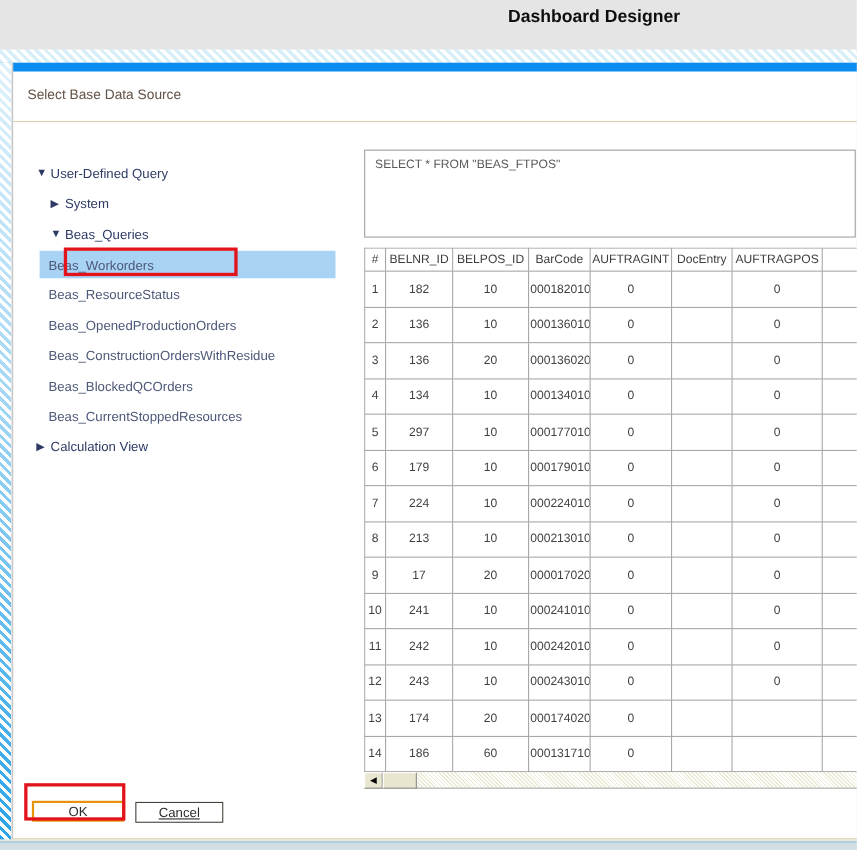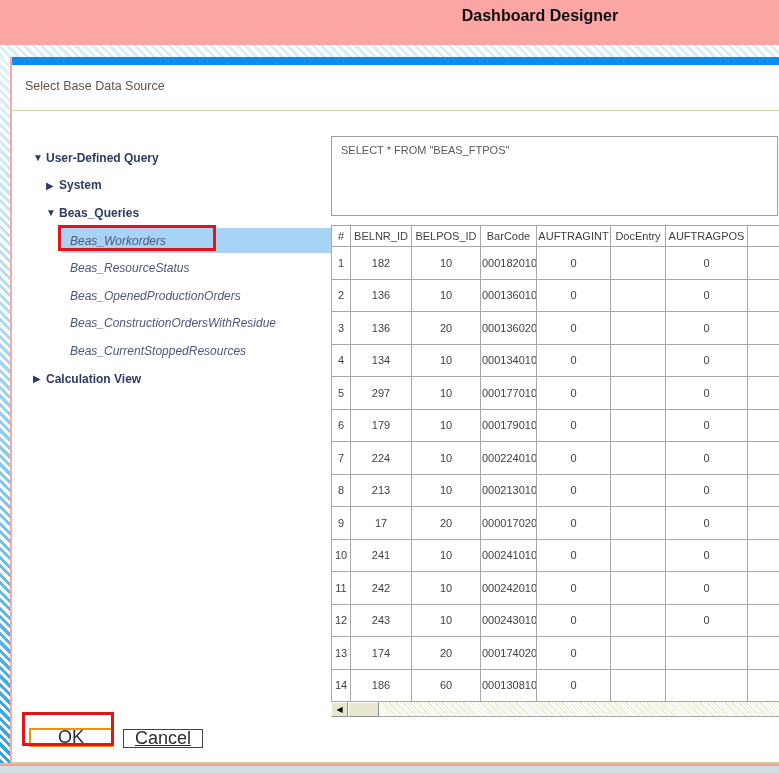--- a/index.html
+++ b/index.html
@@ -1,17 +1,17 @@
 <!DOCTYPE html>
 <html><head>
 <meta charset="utf-8">
 <style>
   * { margin:0; padding:0; box-sizing:border-box; }
   html,body { width:779px; height:773px; background:#ffffff; font-family:"Liberation Sans", sans-serif; }
-  #root { position:relative; width:779px; height:773px; overflow:hidden; background:#fca5a5; }
+  #root { position:relative; width:779px; height:773px; overflow:hidden; background:#e5e5e5; }
 
   .app-title { position:absolute; left:420px; top:7px; width:240px; text-align:center;
     font-size:16px; font-weight:bold; color:#0d0d0d; }
 
   
   .stripe-top { position:absolute; left:0; top:45px; width:779px; height:12px;
     background:repeating-linear-gradient(45deg,#d9eff8 0 3px,#ffffff 3px 6px); }
   .stripe-left { position:absolute; left:0; top:57px; width:10px; height:706px;
     background:repeating-linear-gradient(45deg,#2ba3e8 0 3px,#ffffff 3px 6px); }
   .stripe-left::after { content:""; position:absolute; inset:0;
@@ -20,24 +20,24 @@
   .panel { position:absolute; left:11px; top:57px; width:768px; height:706px;
     background:#ffffff; border-left:1px solid #c2c2c2; border-bottom:1px solid #d9d1a8; }
   .accent-bar { position:absolute; left:0; top:0; width:768px; height:8px; background:#0a8cf0; }
   .dlg-header { position:absolute; left:13px; top:22px; font-size:12.5px; color:#635247; }
   .header-sep { position:absolute; left:0; top:53px; width:768px; height:0; border-top:1px solid #d9d1a8; }
 
   
   .tree { position:absolute; left:0; top:144px; width:331px; }
   .tree-row { height:27.6px; display:flex; align-items:center; font-size:12px; color:#4d5878; cursor:default; }
   .tree-row .arrow { width:13px; font-size:10px; color:#2e3a66; flex:0 0 13px; }
-  .tree-row .lbl.bold { font-weight:bold; color:#2e3a66; }
+  .tree-row .lbl.bold { font-weight:normal; color:#2e3a66; }
   .lvl0 { padding-left:33px; }
   .lvl1 { padding-left:46px; }
-  .lvl2 { margin-left:62px; padding-left:8px; width:269px;font-style:italic; }
+  .lvl2 { margin-left:36px; padding-left:8px; width:269px; }
   .tree-row.selected { background:#a9d3f5; height:25px; margin-top:1.3px; margin-bottom:1.3px; }
 
   
   .sql-box { position:absolute; left:331px; top:136px; width:447px; height:80px;
     border:1px solid #a0a0a0; background:#fff; color:#5a5a5a; font-size:11px;
     padding:7px 9px; white-space:pre; overflow:hidden; }
 
   
   .grid-wrap { position:absolute; left:331px; top:225px; width:448px; height:478px; overflow:hidden; }
   table.result-table { border-collapse:collapse; table-layout:fixed; width:564px; background:#fff; }
@@ -50,21 +50,21 @@
   .hscroll { position:absolute; left:331px; top:702px; width:448px; height:15px; display:flex;
     border-bottom:1px solid #a8a8a8;
     background:repeating-linear-gradient(45deg,#ecead2 0 1px,#ffffff 1px 2.5px); }
   .sb-btn { flex:0 0 17px; height:15px; background:#e9e6cf; border:1px solid #8f8f8f;
     border-top-color:#ffffff; border-left-color:#ffffff; display:flex; align-items:center; justify-content:center;
     font-size:8px; color:#000; line-height:1; }
   .sb-thumb { flex:0 0 31px; height:15px; background:#e9e6cf; border:1px solid #8f8f8f;
     border-top-color:#ffffff; border-left-color:#ffffff; }
 
   
-  .btn { position:absolute; background:#ffffff; font-size:18px; color:#2c2c2c;
+  .btn { position:absolute; background:#ffffff; font-size:12px; color:#2c2c2c;
     display:flex; align-items:center; justify-content:center; cursor:default; }
   .btn-ok { left:29px; top:728px; width:84px; height:19px; border:2px solid #e8930c; }
   .btn-cancel { left:123px; top:729px; width:80px; height:19px; border:1px solid #44433b;text-decoration:underline; }
 
   
   .annot { position:absolute; border:3px solid #e3131b; pointer-events:none; }
   .annot-tree { left:58px; top:225px; width:158px; height:26px; }
   .annot-ok { left:22px; top:712px; width:92px; height:34px; }
 
   
@@ -104,20 +104,23 @@
       <span class="lbl">Beas_Workorders</span>
     </div>
     <div class="tree-row lvl2">
       <span class="lbl">Beas_ResourceStatus</span>
     </div>
     <div class="tree-row lvl2">
       <span class="lbl">Beas_OpenedProductionOrders</span>
     </div>
     <div class="tree-row lvl2">
       <span class="lbl">Beas_ConstructionOrdersWithResidue</span>
+    </div>
+    <div class="tree-row lvl2">
+      <span class="lbl">Beas_BlockedQCOrders</span>
     </div>
     <div class="tree-row lvl2">
       <span class="lbl">Beas_CurrentStoppedResources</span>
     </div>
     <div class="tree-row lvl0">
       <span class="arrow">▶</span>
       <span class="lbl bold">Calculation View</span>
     </div>
   </div>
 
@@ -275,21 +278,21 @@
             <td>000174020</td>
             <td>0</td>
             <td></td>
             <td></td>
             <td></td>
           </tr>
           <tr>
             <td>14</td>
             <td>186</td>
             <td>60</td>
-            <td>000130810</td>
+            <td>000131710</td>
             <td>0</td>
             <td></td>
             <td></td>
             <td></td>
           </tr>
         </tbody>
     </table>
   </div>
 
   <div class="hscroll">

